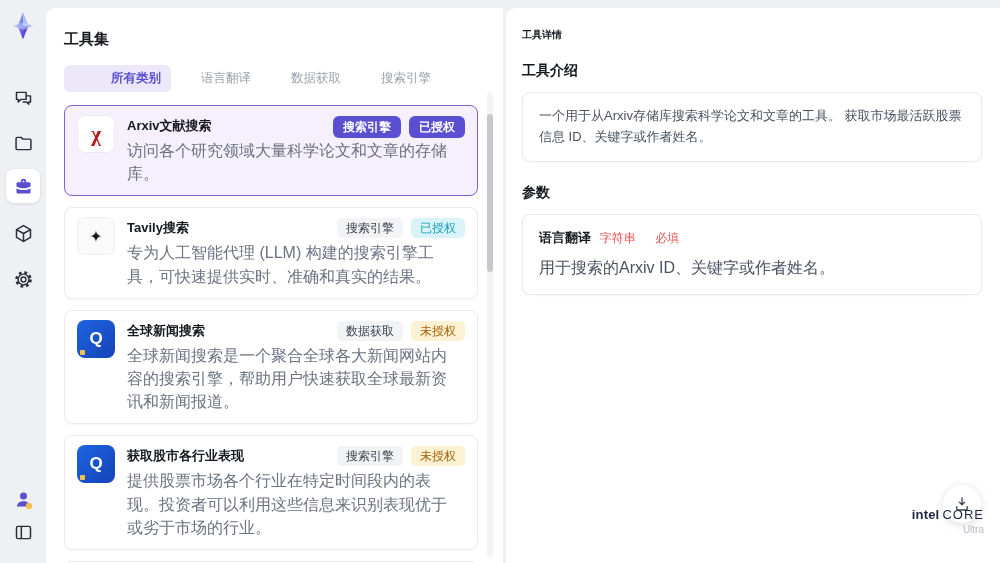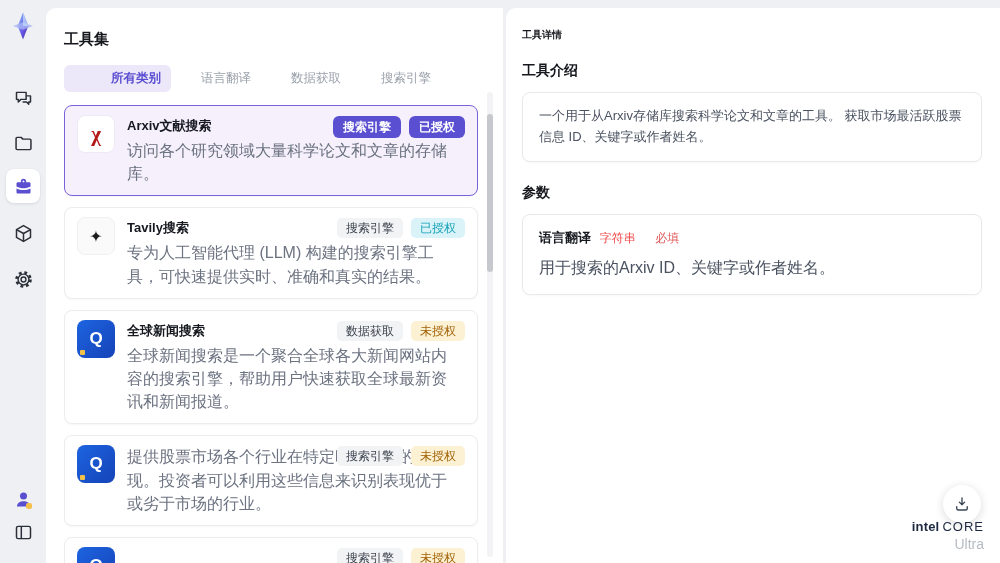--- a/index.html
+++ b/index.html
@@ -59,25 +59,25 @@
   .rp-sub { font-size:14px; font-weight:bold; color:#16181d; margin:0 0 12px; }
   .rp-box { border:1px solid #e9e9ec; border-radius:8px; background:#fff; padding:13px 16px; font-size:13px; color:#4a5260; line-height:1.6; box-shadow:0 1px 2px rgba(20,20,40,.03); margin-bottom:22px; }
   .param-head { margin-bottom:7px; }
   .param-name { font-size:13px; font-weight:bold; color:#15181e; }
   .param-type { font-size:12px; color:#ef4444; margin-left:5px; }
   .param-req { font-size:12px; color:#e05a5a; margin-left:16px; }
   .param-desc { font-size:16px; color:#4a5260; }
 
   
   .fab { position:absolute; right:19px; bottom:40px; width:38px; height:38px; border-radius:50%; background:#fff; box-shadow:0 2px 10px rgba(20,20,40,.15); display:flex; align-items:center; justify-content:center; cursor:pointer; }
-  .brand { position:absolute; right:16px; bottom:11px; text-align:right; color:#1d2940; line-height:1.1; }
+  .brand { position:absolute; right:16px; bottom:28px; text-align:right; color:#1d2940; line-height:1.1; }
   .brand-row { font-size:13px; white-space:nowrap; }
   .brand-intel { font-weight:bold; letter-spacing:.2px; }
   .brand-core { font-weight:normal; letter-spacing:1px; margin-left:3px; }
-  .brand-sub { font-size:14px; color:#b7bcc4; margin-top:2px; }
+  .brand-sub { font-size:10px; color:#b7bcc4; margin-top:2px; }
 </style>
 </head>
 <body>
 
 <div class="app">
 
   <div class="rail">
     <div class="rail-logo">
       <svg viewBox="0 0 24 24">
         <defs>
@@ -191,20 +191,21 @@
           <span class="badge badge-cat">数据获取</span>
           <span class="badge badge-no">未授权</span>
         </div>
       </div>
 
       <div class="tool-card">
         <div class="tool-icon ti-blue">
             <span>Q</span>
           </div>
         <div class="tool-body">
+          <div class="tool-name">获取股市各行业表现</div>
           <div class="tool-desc">提供股票市场各个行业在特定时间段内的表现。投资者可以利用这些信息来识别表现优于或劣于市场的行业。</div>
         </div>
         <div class="tool-badges">
           <span class="badge badge-cat">搜索引擎</span>
           <span class="badge badge-no">未授权</span>
         </div>
       </div>
 
       <div class="tool-card">
         <div class="tool-icon ti-blue">

